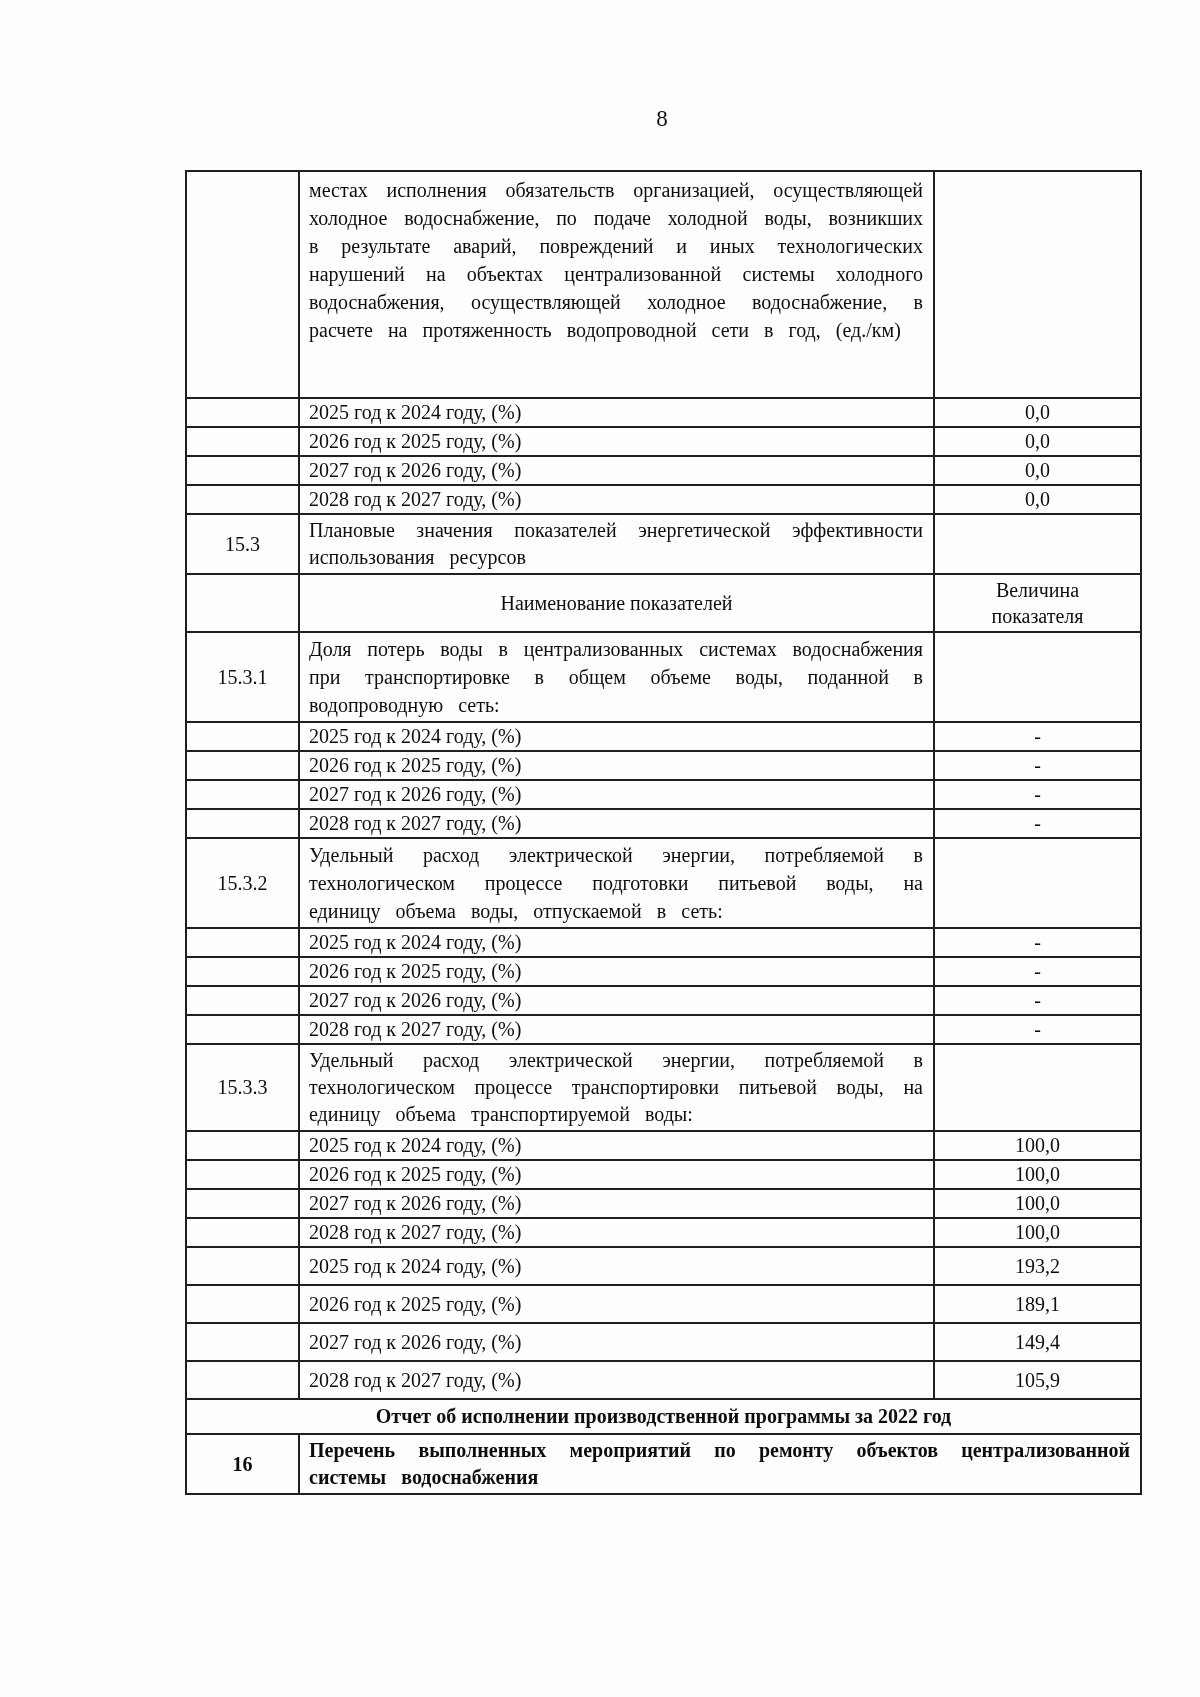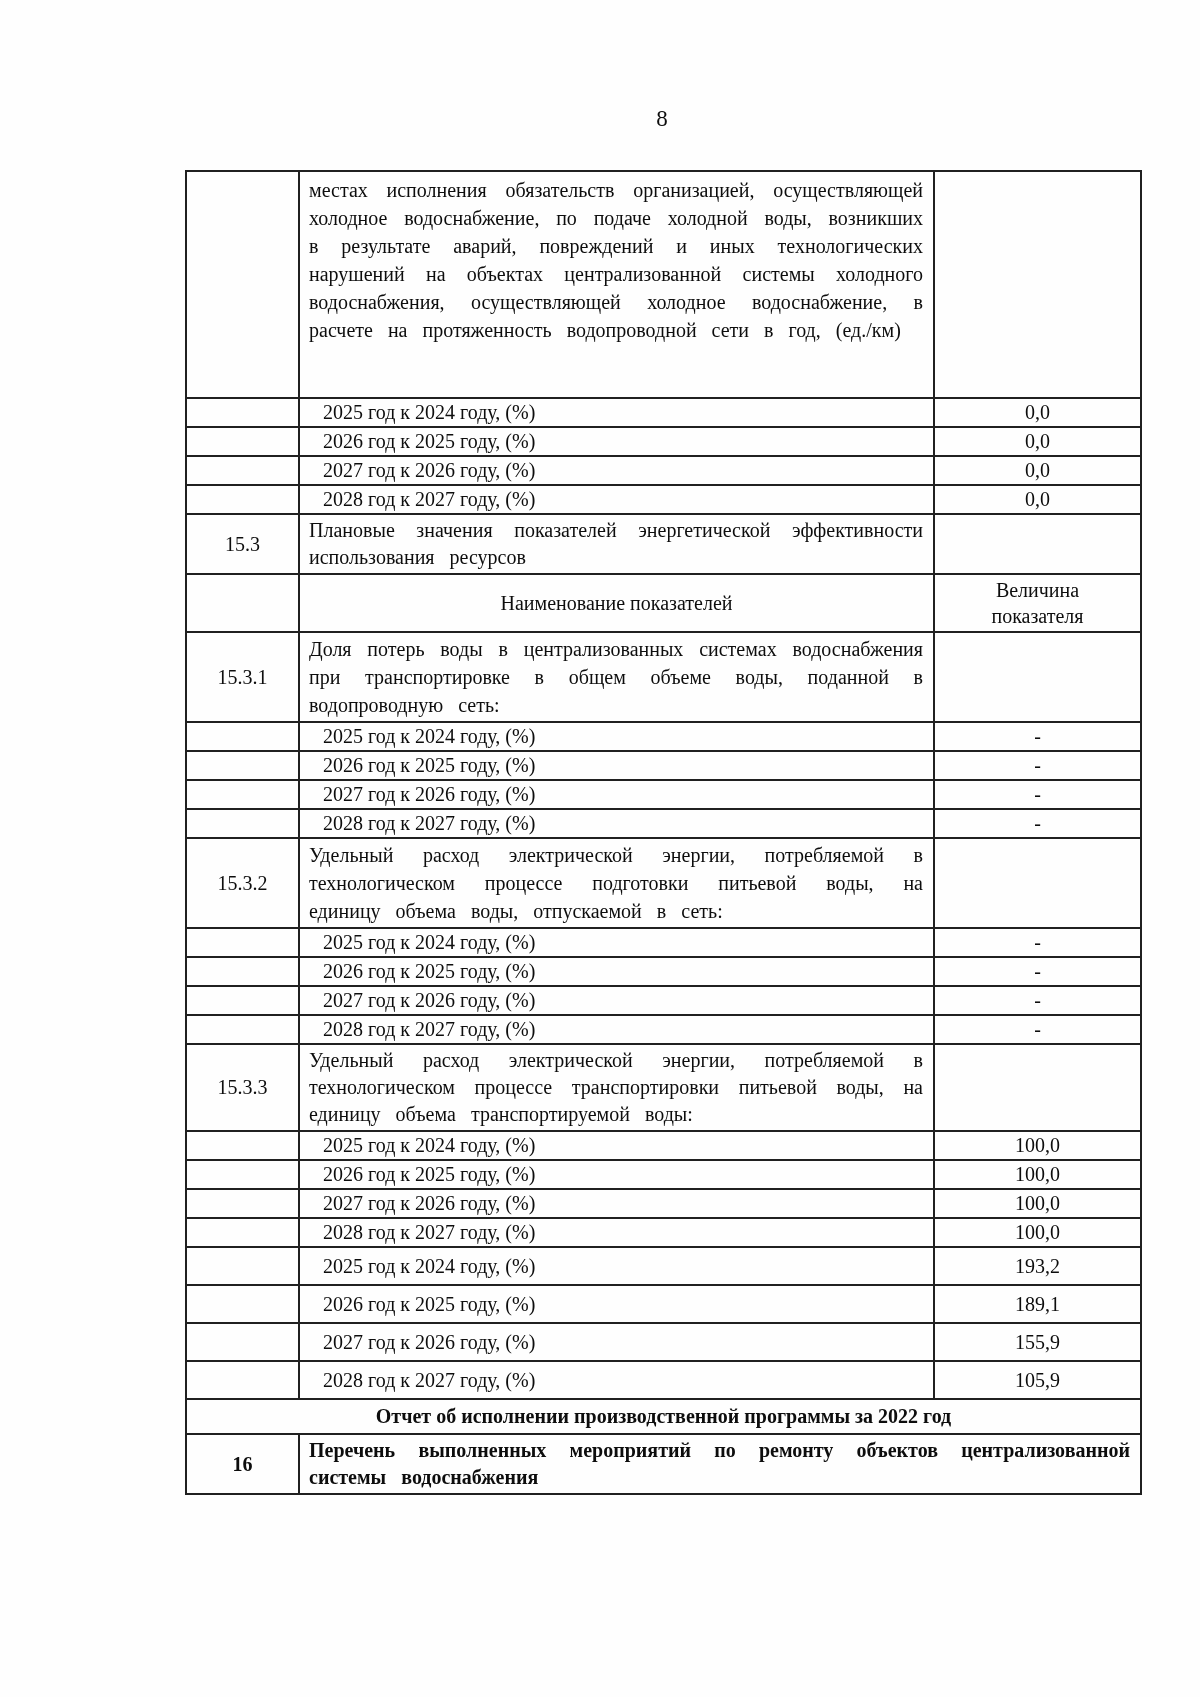--- a/index.html
+++ b/index.html
@@ -55,21 +55,21 @@
     text-align: justify;
     word-spacing: 10px;
     line-height: 28px;
     margin-left: 29px;
   }
   td.top {
     vertical-align: top;
     padding-top: 4px;
   }
   td.yr-label {
-    padding-left: 23px;
+    padding-left: 9px;
     white-space: nowrap;
   }
   td.val {
     text-align: center;
   }
   td.head-name {
     text-align: center;
   }
   td.head-val {
     text-align: center;
@@ -242,21 +242,21 @@
         <td class="val">193,2</td>
       </tr>
       <tr class="h-y38">
         <td class="num"></td>
         <td class="txt yr-label">2026 год к 2025 году, (%)</td>
         <td class="val">189,1</td>
       </tr>
       <tr class="h-y38">
         <td class="num"></td>
         <td class="txt yr-label">2027 год к 2026 году, (%)</td>
-        <td class="val">155,9</td>
+        <td class="val">149,4</td>
       </tr>
       <tr class="h-y38">
         <td class="num"></td>
         <td class="txt yr-label">2028 год к 2027 году, (%)</td>
         <td class="val">105,9</td>
       </tr>
 
       <tr class="h-otch">
         <td class="center-bold" colspan="3">Отчет об исполнении производственной программы за 2022 год</td>
       </tr>

